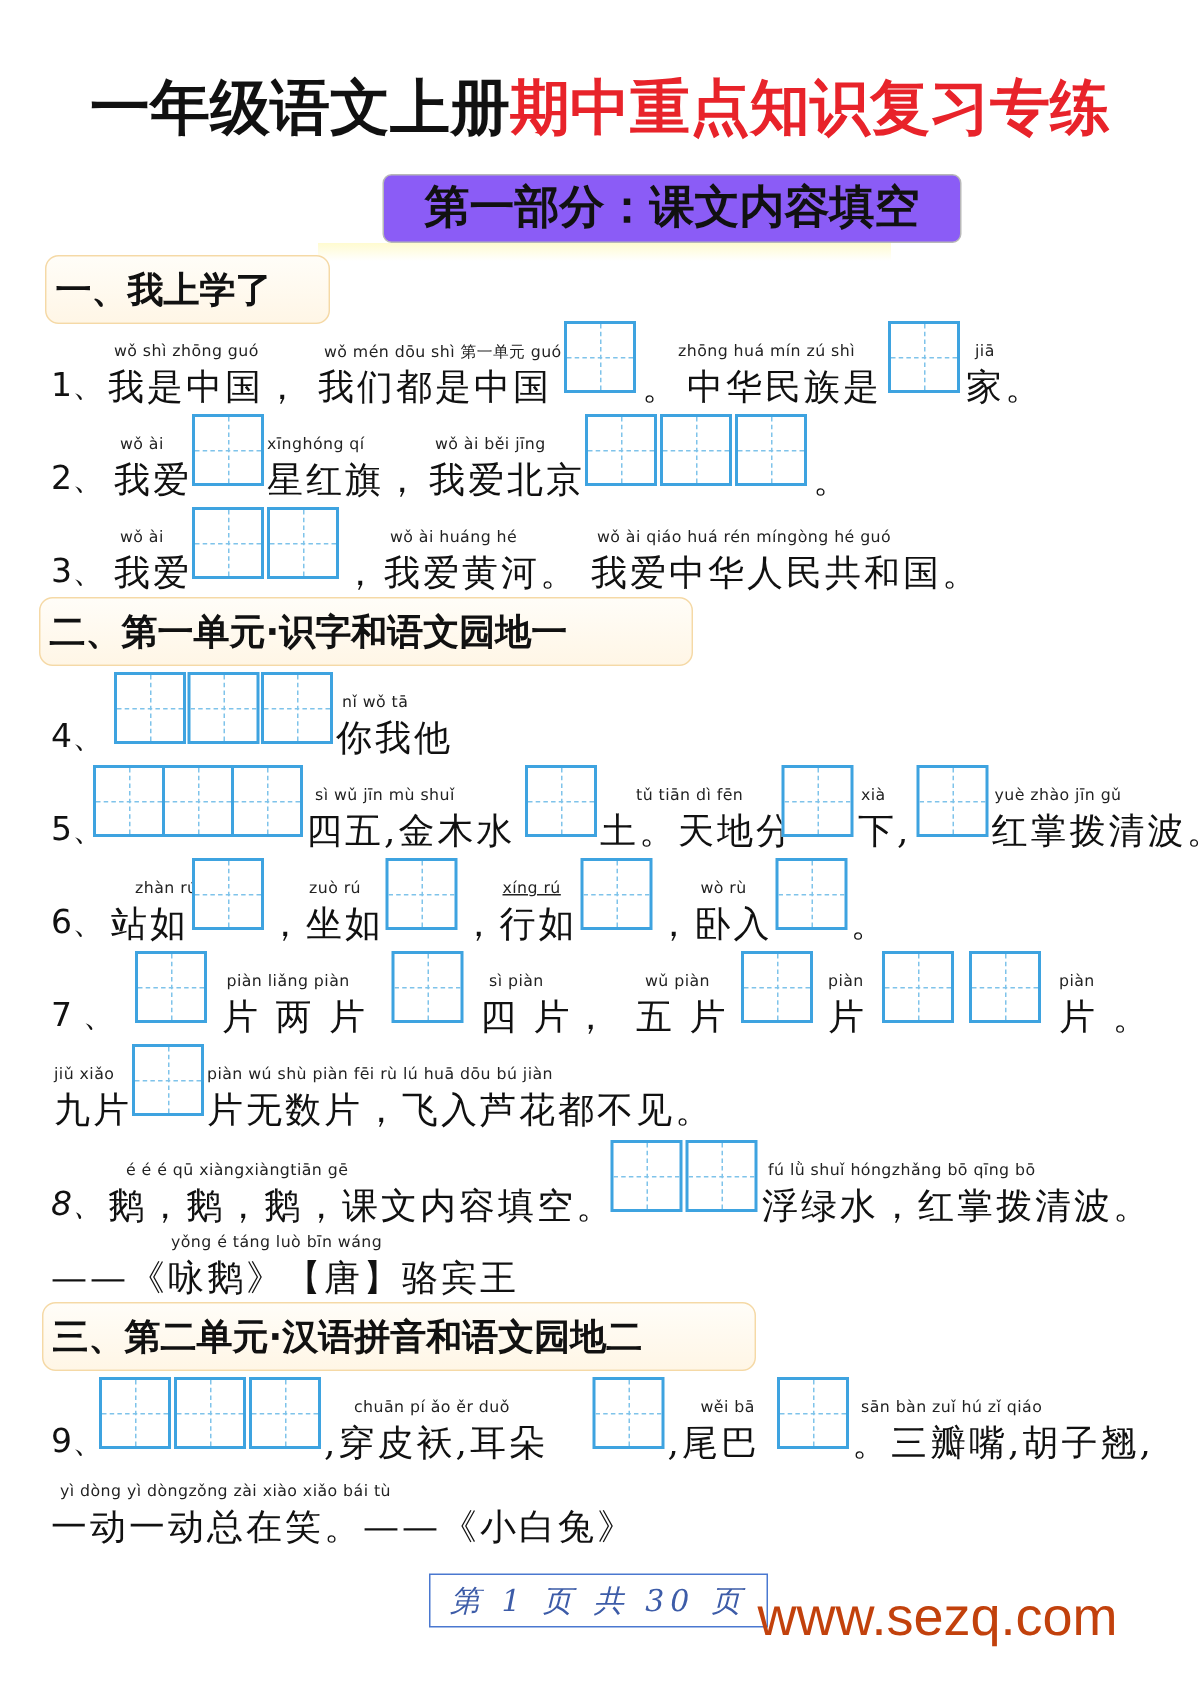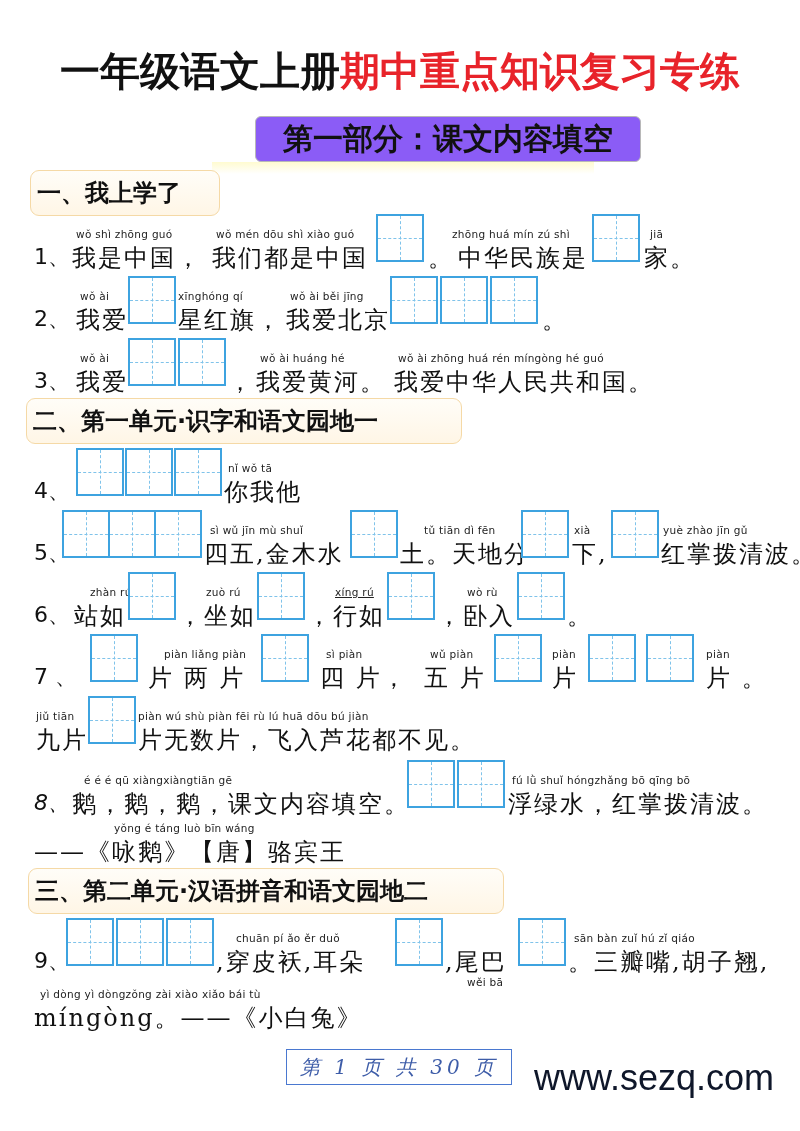--- a/index.html
+++ b/index.html
@@ -56,41 +56,41 @@
     content: ""; position: absolute; top: 0; bottom: 0; left: 50%; border-left: 1px dashed #7fc3ea;
   }
 
   .footer-box {
     position: absolute; left: 286px; top: 1049px; width: 226px; height: 36px;
     border: 1.5px solid #4a78d0; text-align: center; line-height: 34px;
     font-family: "DejaVu Serif", serif; font-style: italic; font-size: 20px; color: #3d5ca8; letter-spacing: 4px;
   }
   .watermark {
     position: absolute; left: 505px; top: 1057px;
-    font-family: "Liberation Sans", sans-serif; font-size: 36px; color: #0f172a; letter-spacing: 0px; margin-left: 29px;
+    font-family: "Liberation Sans", sans-serif; font-size: 36px; color: #c2410c; letter-spacing: 0px;
   }
 </style>
 </head>
 <body>
 
 <div class="title"><span class="black">一年级语文上册</span><span class="red">期中重点知识复习专练</span></div>
 
 <div class="part-banner">第一部分：课文内容填空</div>
 <div class="part-shadow"></div>
 
 <div class="section-head" style="left:30px; top:170px; width:190px;">一、我上学了</div>
 
 <div class="line" style="top:228px;">
   <span class="num" style="left:34px;">1、</span>
   <div class="seg" style="left:72px;">
       <span class="py" style="left:4px;">wǒ  shì zhōng guó</span>
       <span class="hz">我是中国，</span>
     </div>
   <div class="seg" style="left:212px;">
-      <span class="py" style="left:4px;">wǒ  mén  dōu  shì xiào guó</span>
+      <span class="py" style="left:4px;">wǒ  mén  dōu  shì 第一单元 guó</span>
       <span class="hz">我们都是中国</span>
     </div>
   <div class="tzg" style="left:376px; top:-14px;"></div>
   <div class="seg" style="left:428px;">
       <span class="hz">。</span>
     </div>
   <div class="seg" style="left:458px;">
       <span class="py" style="left:-6px;">zhōng huá  mín  zú   shì</span>
       <span class="hz">中华民族是</span>
     </div>
@@ -133,21 +133,21 @@
   <div class="tzg" style="left:128px; top:-14px;"></div>
   <div class="tzg" style="left:178px; top:-14px;"></div>
   <div class="seg" style="left:228px;">
       <span class="hz">，</span>
     </div>
   <div class="seg" style="left:256px;">
       <span class="py" style="left:4px;">wǒ   ài huáng hé</span>
       <span class="hz">我爱黄河。</span>
     </div>
   <div class="seg" style="left:394px;">
-      <span class="py" style="left:4px;">wǒ   ài zhōng huá rén míngòng hé  guó</span>
+      <span class="py" style="left:4px;">wǒ   ài qiáo huá rén míngòng hé  guó</span>
       <span class="hz">我爱中华人民共和国。</span>
     </div>
 </div>
 
 <div class="section-head" style="left:26px; top:398px; width:436px;">二、第一单元·识字和语文园地一</div>
 
 <div class="line" style="top:462px;">
   <span class="num" style="left:34px;">4、</span>
   <div class="tzg" style="left:76px; top:-14px;"></div>
   <div class="tzg" style="left:125px; top:-14px;"></div>
@@ -208,21 +208,21 @@
   <div class="tzg" style="left:517px; top:-14px;"></div>
   <div class="seg" style="left:567px;">
       <span class="hz">。</span>
     </div>
 </div>
 
 <div class="line" style="top:648px;">
   <span class="num" style="left:34px;">7 、</span>
   <div class="tzg" style="left:90px; top:-14px;"></div>
   <div class="seg" style="left:148px;">
-      <span class="py" style="left:16px;">piàn  liǎng  piàn</span>
+      <span class="py" style="left:3px;">piàn  liǎng  piàn</span>
       <span class="hz">片 两 片</span>
     </div>
   <div class="tzg" style="left:261px; top:-14px;"></div>
   <div class="seg" style="left:320px;">
       <span class="py" style="left:6px;">sì    piàn</span>
       <span class="hz">四 片，</span>
     </div>
   <div class="seg" style="left:424px;">
       <span class="py" style="left:6px;">wǔ    piàn</span>
       <span class="hz">五 片</span>
@@ -235,21 +235,21 @@
   <div class="tzg" style="left:588px; top:-14px;"></div>
   <div class="tzg" style="left:646px; top:-14px;"></div>
   <div class="seg" style="left:706px;">
       <span class="py" style="left:0px;">piàn</span>
       <span class="hz">片 。</span>
     </div>
 </div>
 
 <div class="line" style="top:710px;">
   <div class="seg" style="left:36px;">
-      <span class="py" style="left:0px;">jiǔ tiān</span>
+      <span class="py" style="left:0px;">jiǔ xiǎo</span>
       <span class="hz">九片</span>
     </div>
   <div class="tzg" style="left:88px; top:-14px;"></div>
   <div class="seg" style="left:138px;">
       <span class="py" style="left:0px;">piàn wú  shù piàn      fēi  rù   lú  huā dōu  bú  jiàn</span>
       <span class="hz">片无数片，飞入芦花都不见。</span>
     </div>
 </div>
 
 <div class="line" style="top:774px;">
@@ -278,30 +278,30 @@
   <span class="num" style="left:34px;">9、</span>
   <div class="tzg" style="left:66px; top:-14px;"></div>
   <div class="tzg" style="left:116px; top:-14px;"></div>
   <div class="tzg" style="left:166px; top:-14px;"></div>
   <div class="seg" style="left:216px;">
       <span class="py" style="left:20px;">chuān  pí   ǎo       ěr  duǒ</span>
       <span class="hz">,穿皮袄,耳朵</span>
     </div>
   <div class="tzg" style="left:395px; top:-14px;"></div>
   <div class="seg" style="left:445px;">
-      <span class="py" style="left:22px;margin-top:44px;">wěi  bā</span>
+      <span class="py" style="left:22px;">wěi  bā</span>
       <span class="hz">,尾巴</span>
     </div>
   <div class="tzg" style="left:518px; top:-14px;"></div>
   <div class="seg" style="left:568px;">
       <span class="py" style="left:6px;">sān  bàn  zuǐ       hú   zǐ  qiáo</span>
       <span class="hz">。三瓣嘴,胡子翘,</span>
     </div>
 </div>
 <div class="line" style="top:988px;">
   <div class="seg" style="left:34px;">
       <span class="py" style="left:6px;">yì  dòng  yì  dòngzǒng zài xiào                    xiǎo bái   tù</span>
-      <span class="hz">míngòng。——《小白兔》</span>
+      <span class="hz">一动一动总在笑。——《小白兔》</span>
     </div>
 </div>
 
 <div class="footer-box">第 1 页 共 30 页</div>
 <div class="watermark">www.sezq.com</div>
 
 </body></html>

